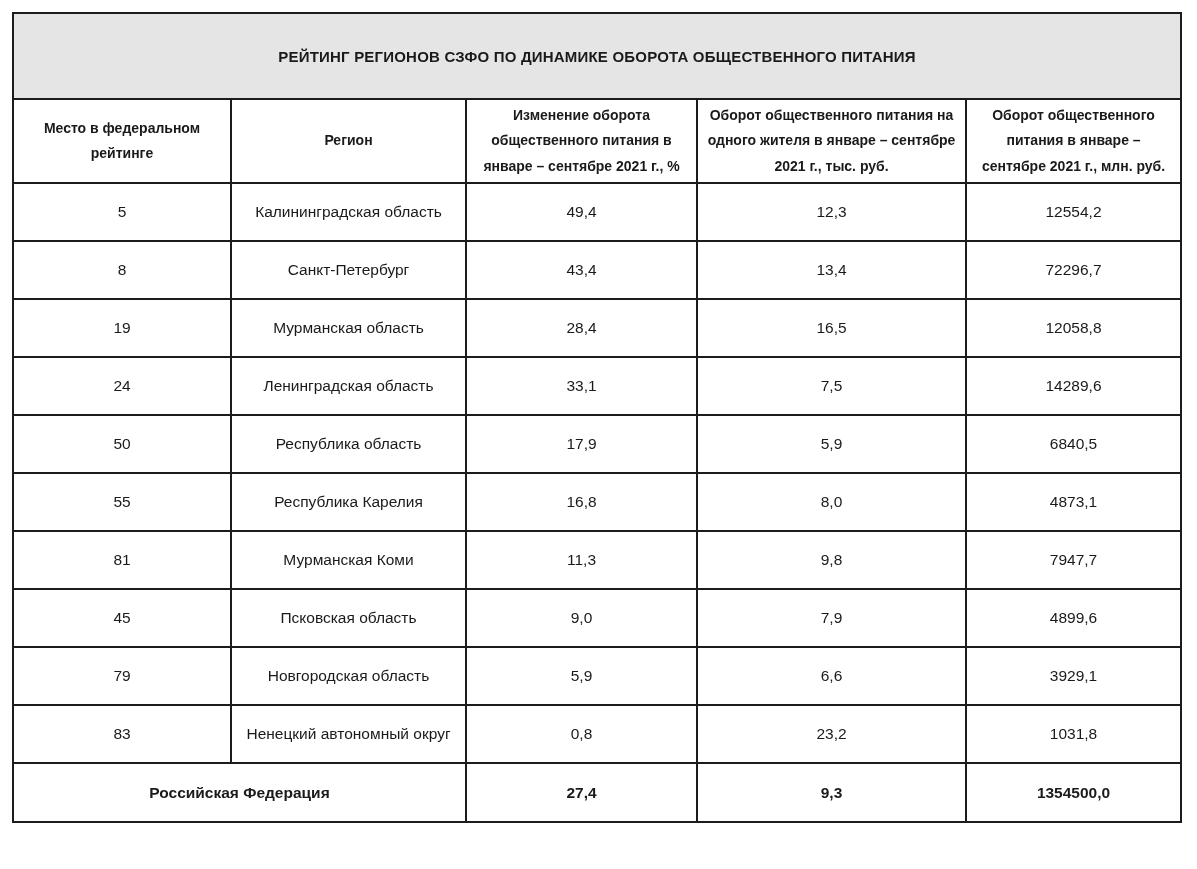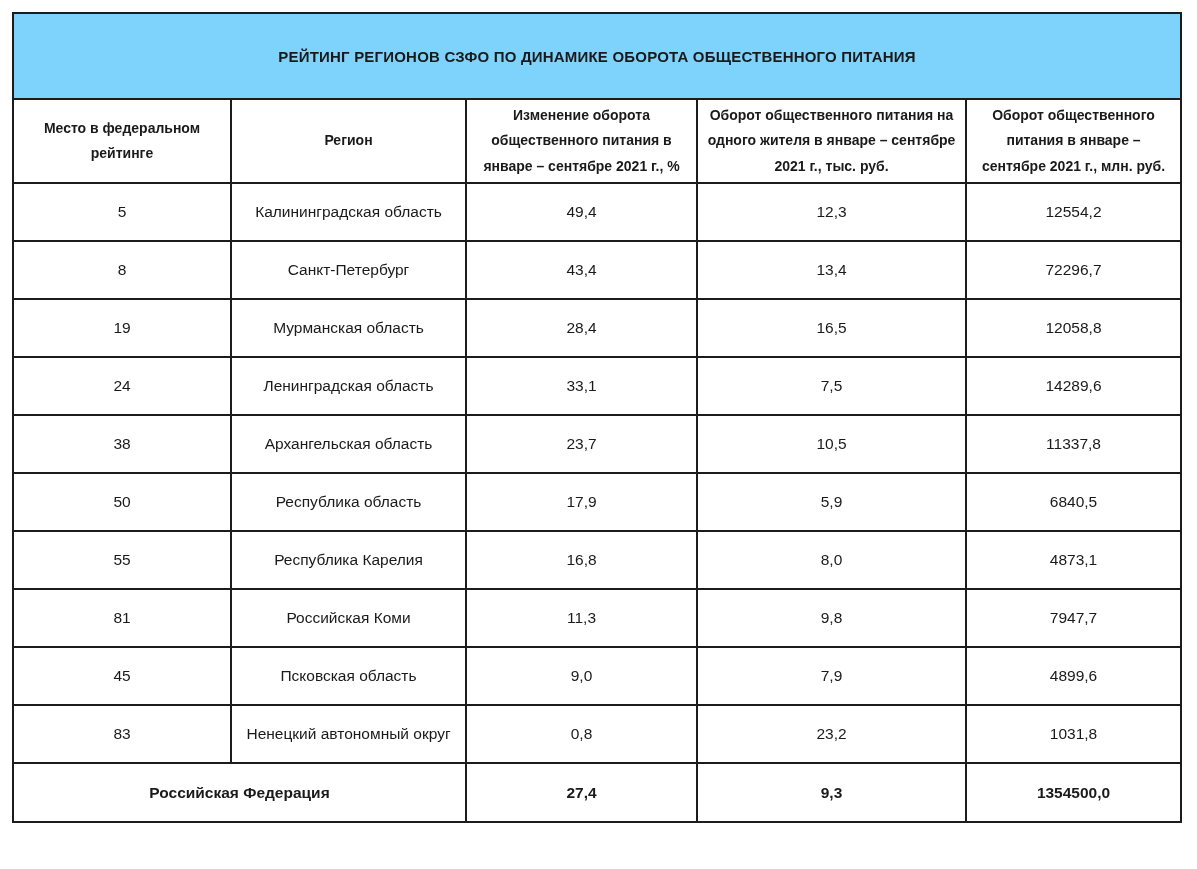--- a/index.html
+++ b/index.html
@@ -27,21 +27,21 @@
   }
   table.report td, table.report th {
     border: 2px solid #1c1c1c;
     text-align: center;
     vertical-align: middle;
     padding: 2px 8px;
     overflow: hidden;
   }
   tr.title-row td {
     height: 80px;
-    background: #7dd3fc;
+    background: #e5e5e5;
     font-weight: bold;
     font-size: 15px;
     letter-spacing: 0.2px;
   }
   tr.header-row th {
     height: 78px;
     font-weight: bold;
     font-size: 14px;
     line-height: 1.8;
     background: #ffffff;
@@ -106,53 +106,53 @@
       <td>12058,8</td>
     </tr>
     <tr class="data-row">
       <td>24</td>
       <td>Ленинградская область</td>
       <td>33,1</td>
       <td>7,5</td>
       <td>14289,6</td>
     </tr>
     <tr class="data-row">
-      <td>38</td>
-      <td>Архангельская область</td>
-      <td>23,7</td>
-      <td>10,5</td>
-      <td>11337,8</td>
-    </tr>
-    <tr class="data-row">
       <td>50</td>
       <td>Республика область</td>
       <td>17,9</td>
       <td>5,9</td>
       <td>6840,5</td>
     </tr>
     <tr class="data-row">
       <td>55</td>
       <td>Республика Карелия</td>
       <td>16,8</td>
       <td>8,0</td>
       <td>4873,1</td>
     </tr>
     <tr class="data-row">
       <td>81</td>
-      <td>Российская Коми</td>
+      <td>Мурманская Коми</td>
       <td>11,3</td>
       <td>9,8</td>
       <td>7947,7</td>
     </tr>
     <tr class="data-row">
       <td>45</td>
       <td>Псковская область</td>
       <td>9,0</td>
       <td>7,9</td>
       <td>4899,6</td>
+    </tr>
+    <tr class="data-row">
+      <td>79</td>
+      <td>Новгородская область</td>
+      <td>5,9</td>
+      <td>6,6</td>
+      <td>3929,1</td>
     </tr>
     <tr class="data-row">
       <td>83</td>
       <td>Ненецкий автономный округ</td>
       <td>0,8</td>
       <td>23,2</td>
       <td>1031,8</td>
     </tr>
 
     <tr class="footer-row">

